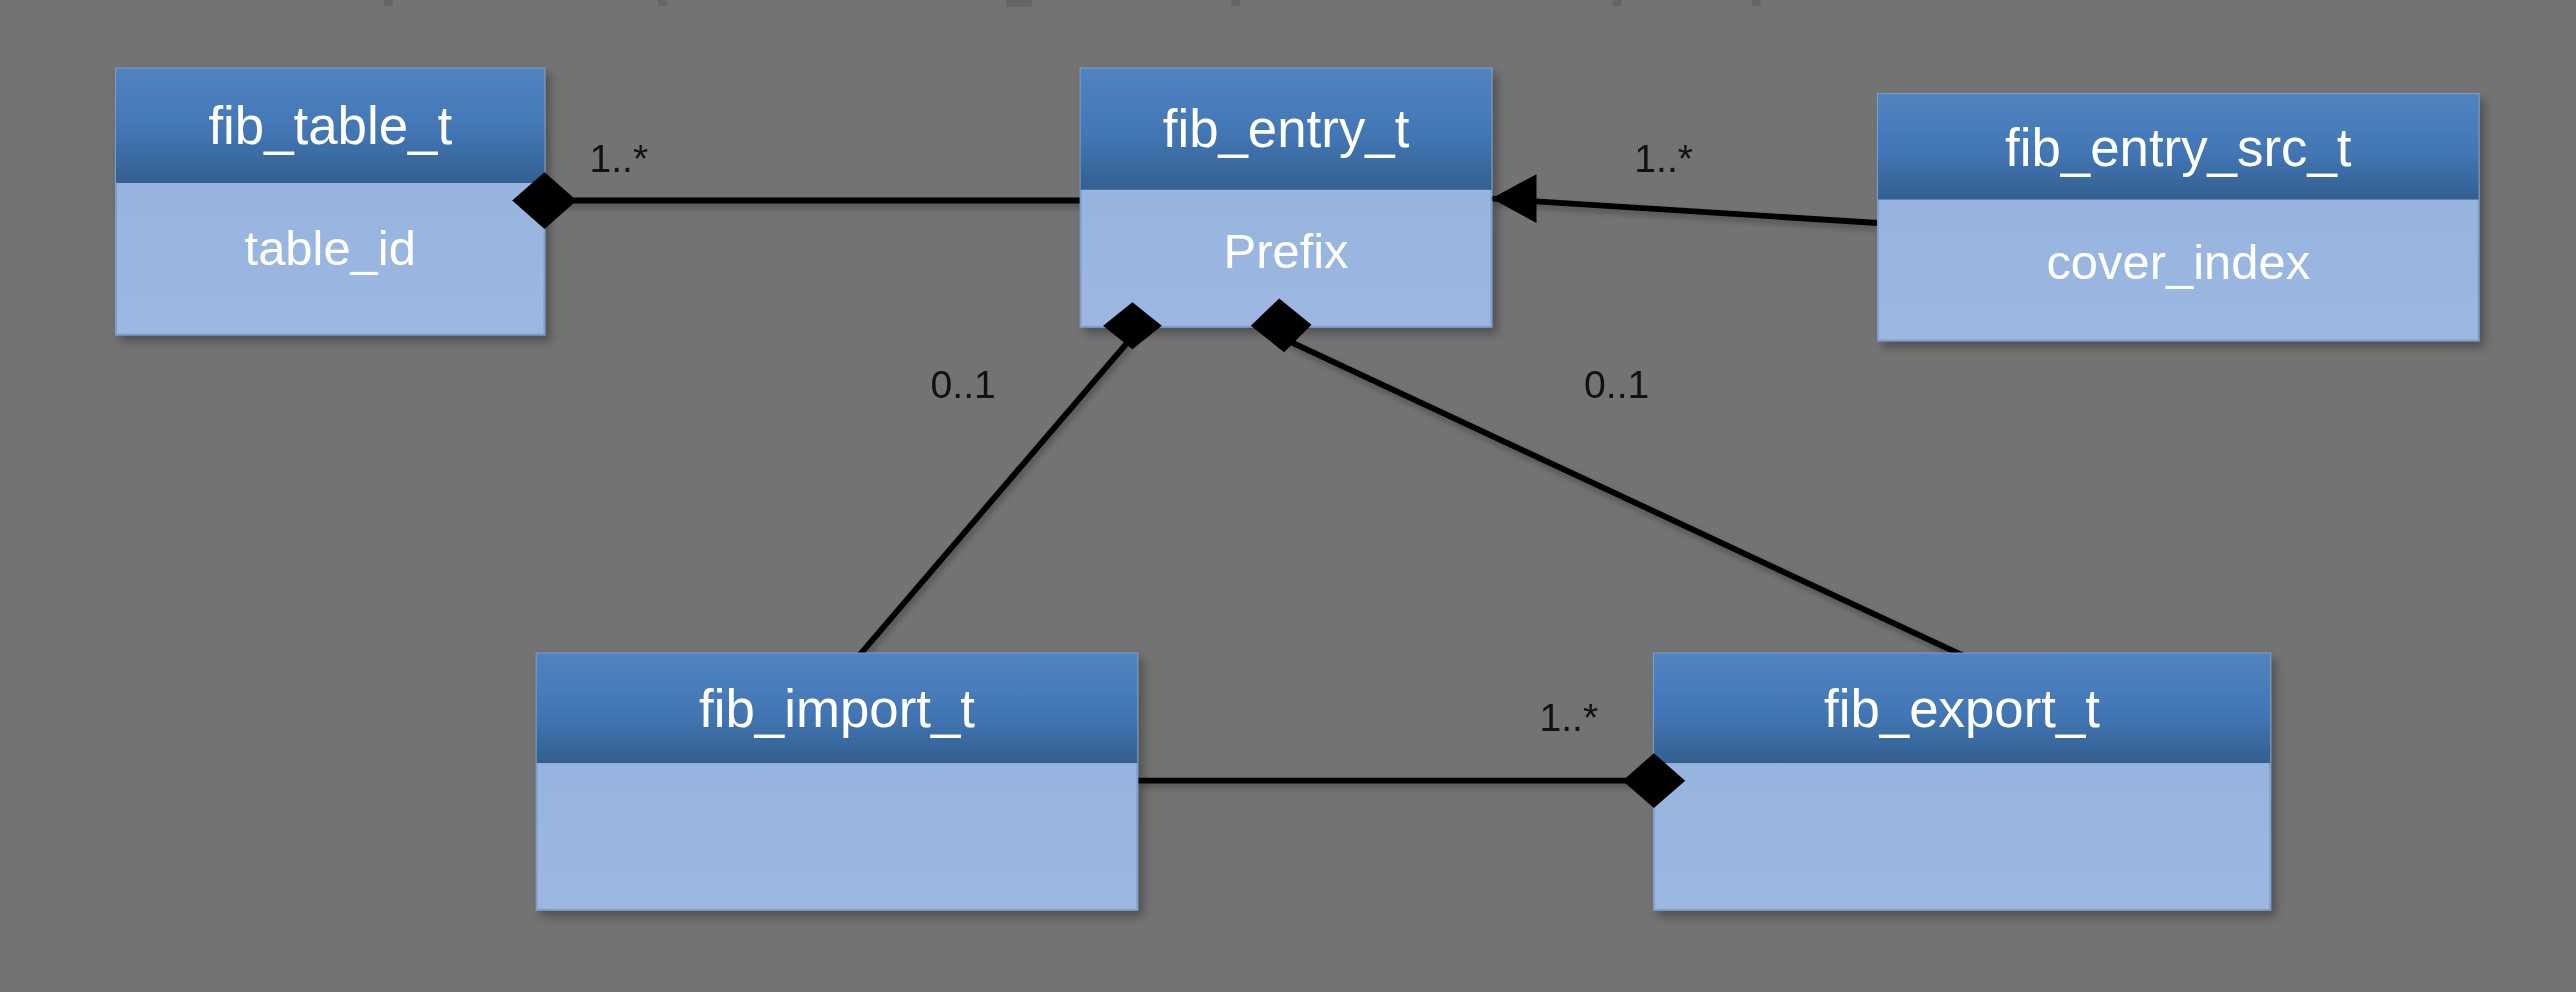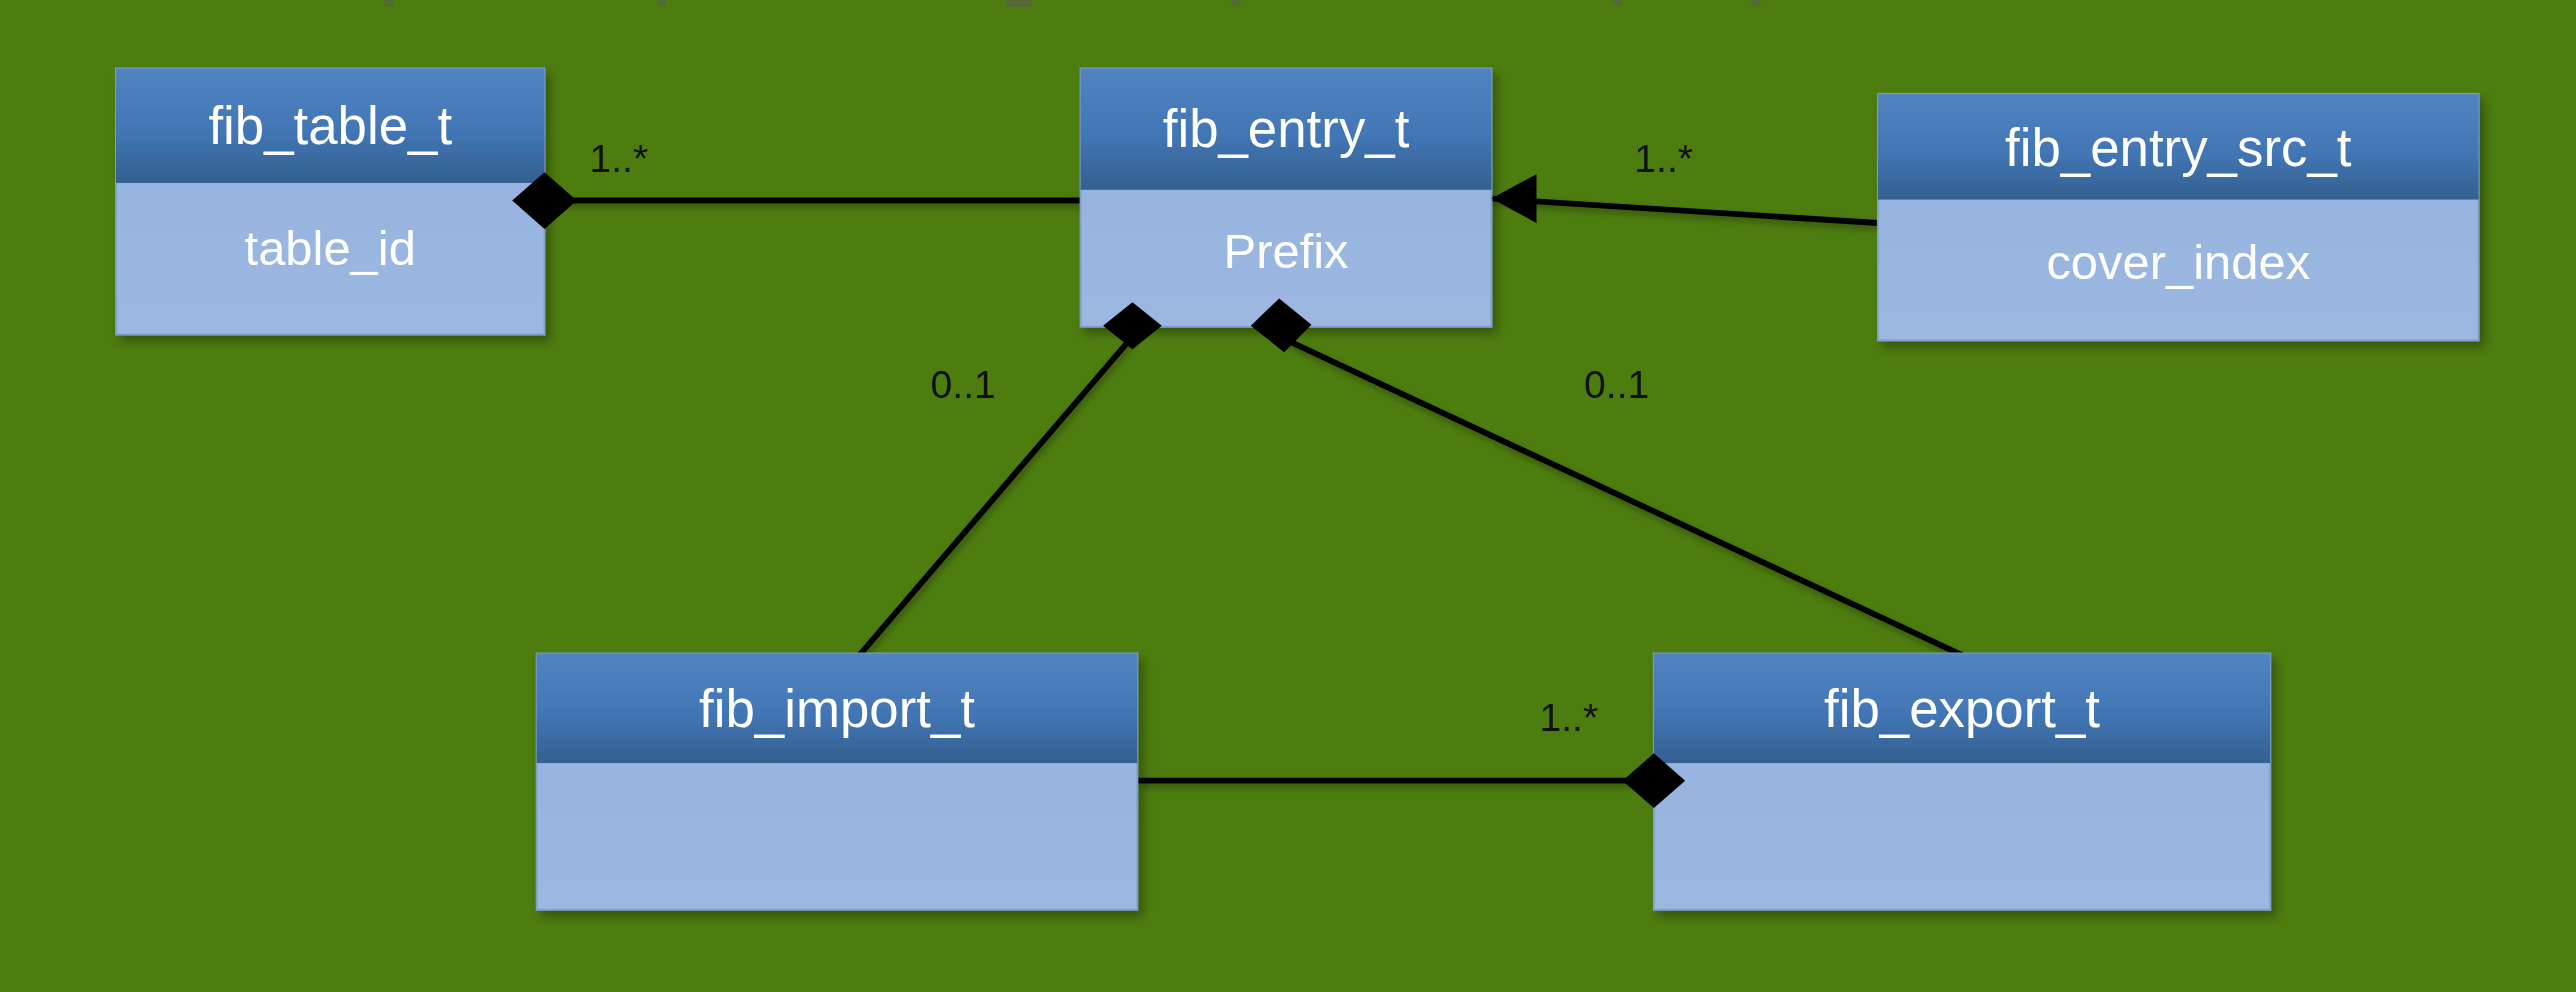--- a/index.html
+++ b/index.html
@@ -4,21 +4,21 @@
 <style>
   html, body {
     margin: 0;
     padding: 0;
     background: #ffffff;
   }
   #stage {
     position: relative;
     width: 2576px;
     height: 992px;
-    background: #4d7c0f;
+    background: #737373;
     overflow: hidden;
     font-family: "Liberation Sans", sans-serif;
   }
   #diagram-svg {
     position: absolute;
     left: 0;
     top: 0;
     width: 2576px;
     height: 992px;
   }

